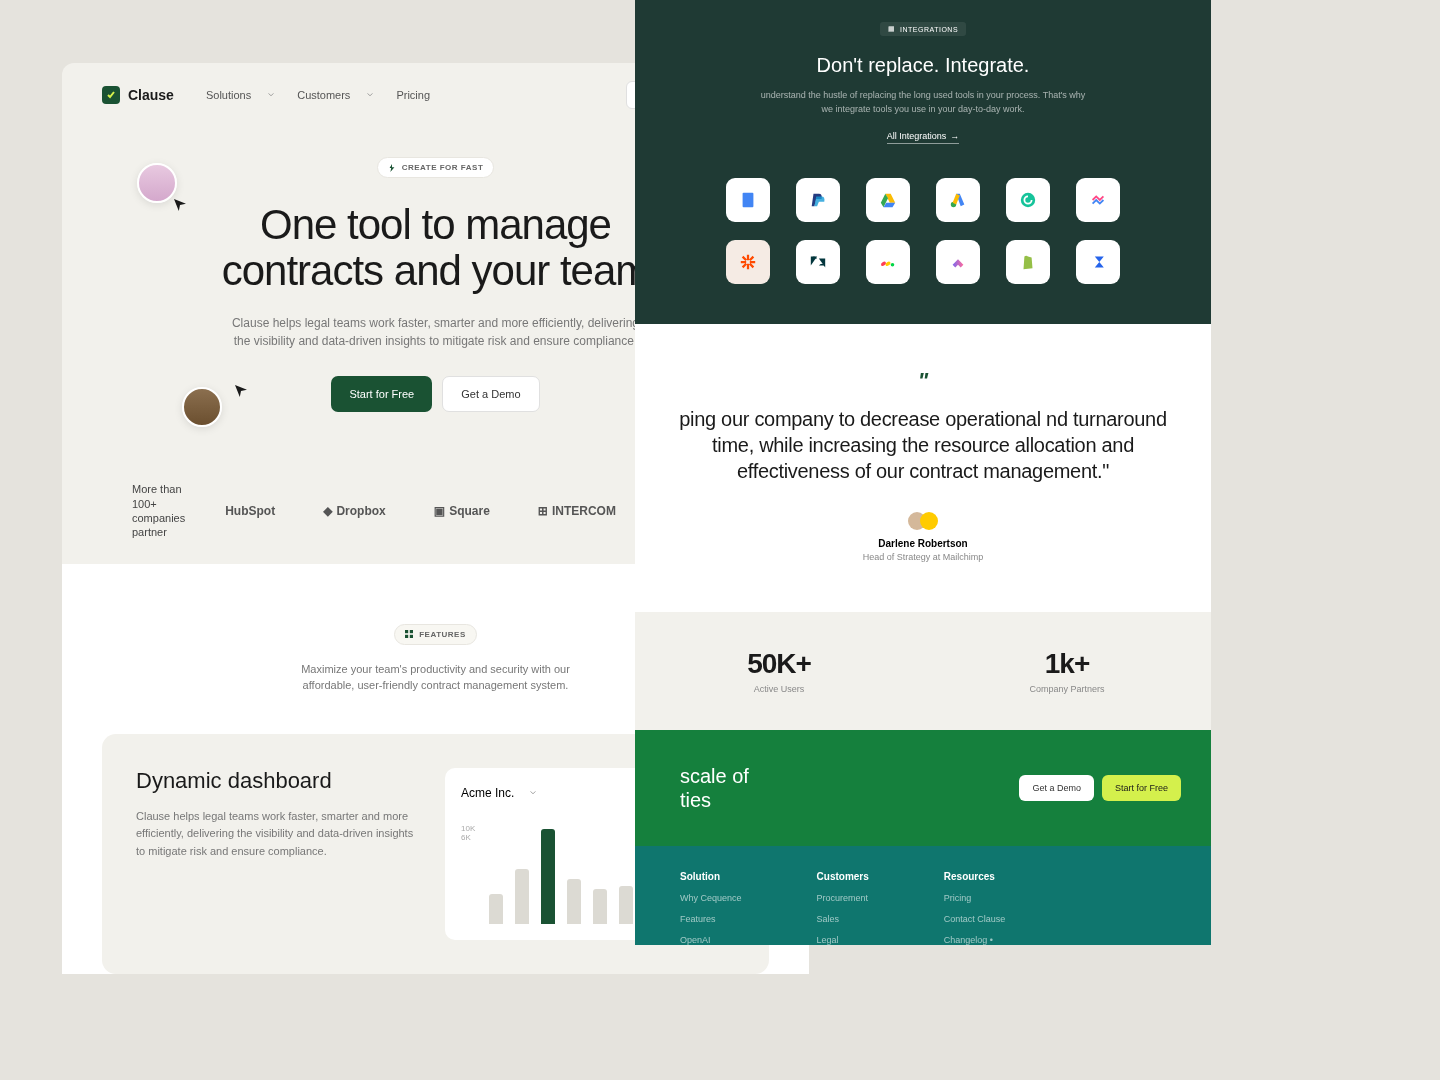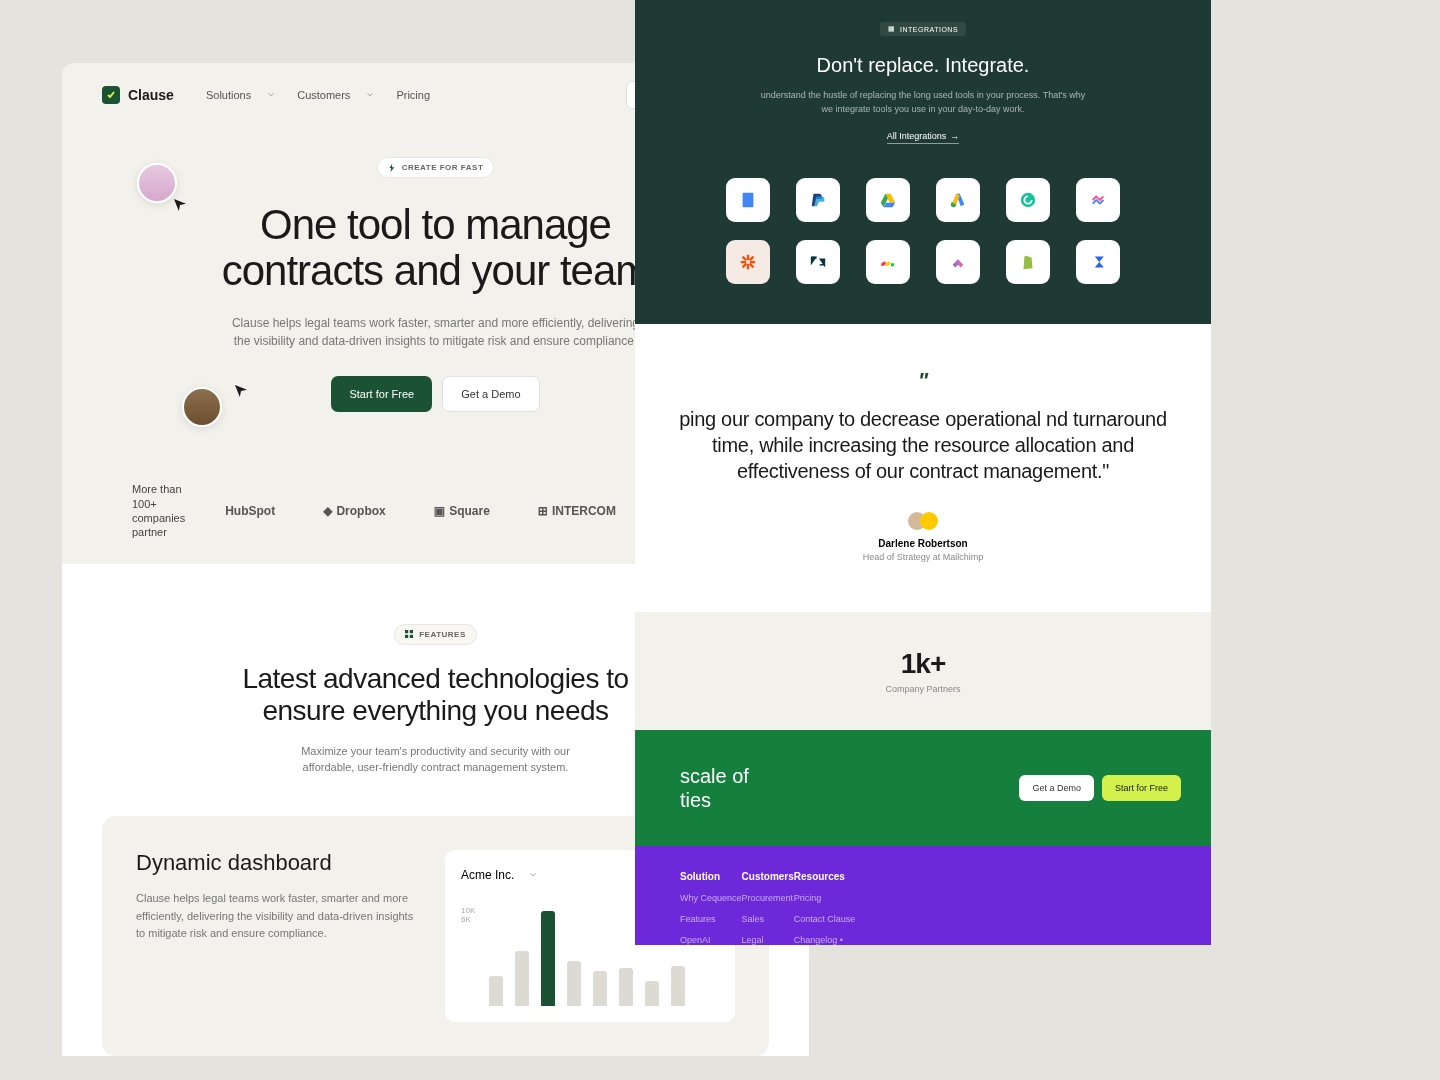--- a/index.html
+++ b/index.html
@@ -94,21 +94,21 @@
 .stat { flex: 1; text-align: center; }
 .stat-num { font-size: 28px; font-weight: 600; color: #1a1a1a; letter-spacing: -1px; }
 .stat-label { font-size: 9px; color: #888; margin-top: 4px; }
 
 .cta-banner { background: #15803d; padding: 34px 30px 34px 45px; display: flex; align-items: center; justify-content: space-between; color: #fff; }
 .cta-text { font-size: 20px; font-weight: 500; line-height: 1.2; }
 .cta-buttons { display: flex; gap: 8px; }
 .btn-demo { background: #fff; color: #333; border: none; padding: 8px 13px; font-size: 9px; border-radius: 6px; cursor: pointer; }
 .btn-free { background: #d4f04c; color: #1a1a1a; border: none; padding: 8px 13px; font-size: 9px; border-radius: 6px; cursor: pointer; font-weight: 500; }
 
-.footer { background: #6d28d9; padding: 25px 45px 0; color: #fff; display: flex; }
+.footer { background: #0f766e; padding: 25px 45px 0; color: #fff; display: flex; gap: 75px; }
 .footer-col { display: flex; flex-direction: column; gap: 11px; }
 .footer-head { font-size: 10px; font-weight: 600; }
 .footer-link { font-size: 9px; color: rgba(255,255,255,0.6); cursor: pointer; }
 </style>
 </head>
 <body>
 
 <div class="left-panel">
   <div class="navbar">
     <div class="logo-wrap">
@@ -191,23 +191,20 @@
   <div class="features-section">
     <div class="badge">
       <svg class="badge-icon" viewBox="0 0 10 10">
           <rect x="0" y="0" width="4" height="4" fill="#1a5233"></rect>
           <rect x="6" y="0" width="4" height="4" fill="#1a5233"></rect>
           <rect x="0" y="6" width="4" height="4" fill="#1a5233"></rect>
           <rect x="6" y="6" width="4" height="4" fill="#1a5233"></rect>
         </svg>
       <span>FEATURES</span>
     </div>
-    <h2 class="features-title">
-      <span>Latest advanced technologies to</span><br><span>ensure everything you needs</span>
-    </h2>
     <p class="features-sub">Maximize your team's productivity and security with our affordable, user-friendly contract management system.</p>
 
     <div class="dashboard-card">
       <div class="dash-left">
         <h3 class="dash-title">Dynamic dashboard</h3>
         <p class="dash-text">Clause helps legal teams work faster, smarter and more efficiently, delivering the visibility and data-driven insights to mitigate risk and ensure compliance.</p>
       </div>
       <div class="dash-right">
         <div class="dash-header">
           <div class="dash-company">
@@ -342,20 +339,24 @@
     <div class="author-avatars">
       <div class="mini-av" style="background:#d4b89a"></div>
       <div class="mini-av" style="background:#ffcb00"></div>
     </div>
     <div class="author-name">Darlene Robertson</div>
     <div class="author-title">Head of Strategy at Mailchimp</div>
   </div>
 
   <div class="stats">
     <div class="stat">
+      <div class="stat-num">50K+</div>
+      <div class="stat-label">Active Users</div>
+    </div>
+    <div class="stat">
       <div class="stat-num">1k+</div>
       <div class="stat-label">Company Partners</div>
     </div>
   </div>
 
   <div class="cta-banner">
     <div class="cta-text">
       <span>scale of</span><br><span>ties</span>
     </div>
     <div class="cta-buttons">

